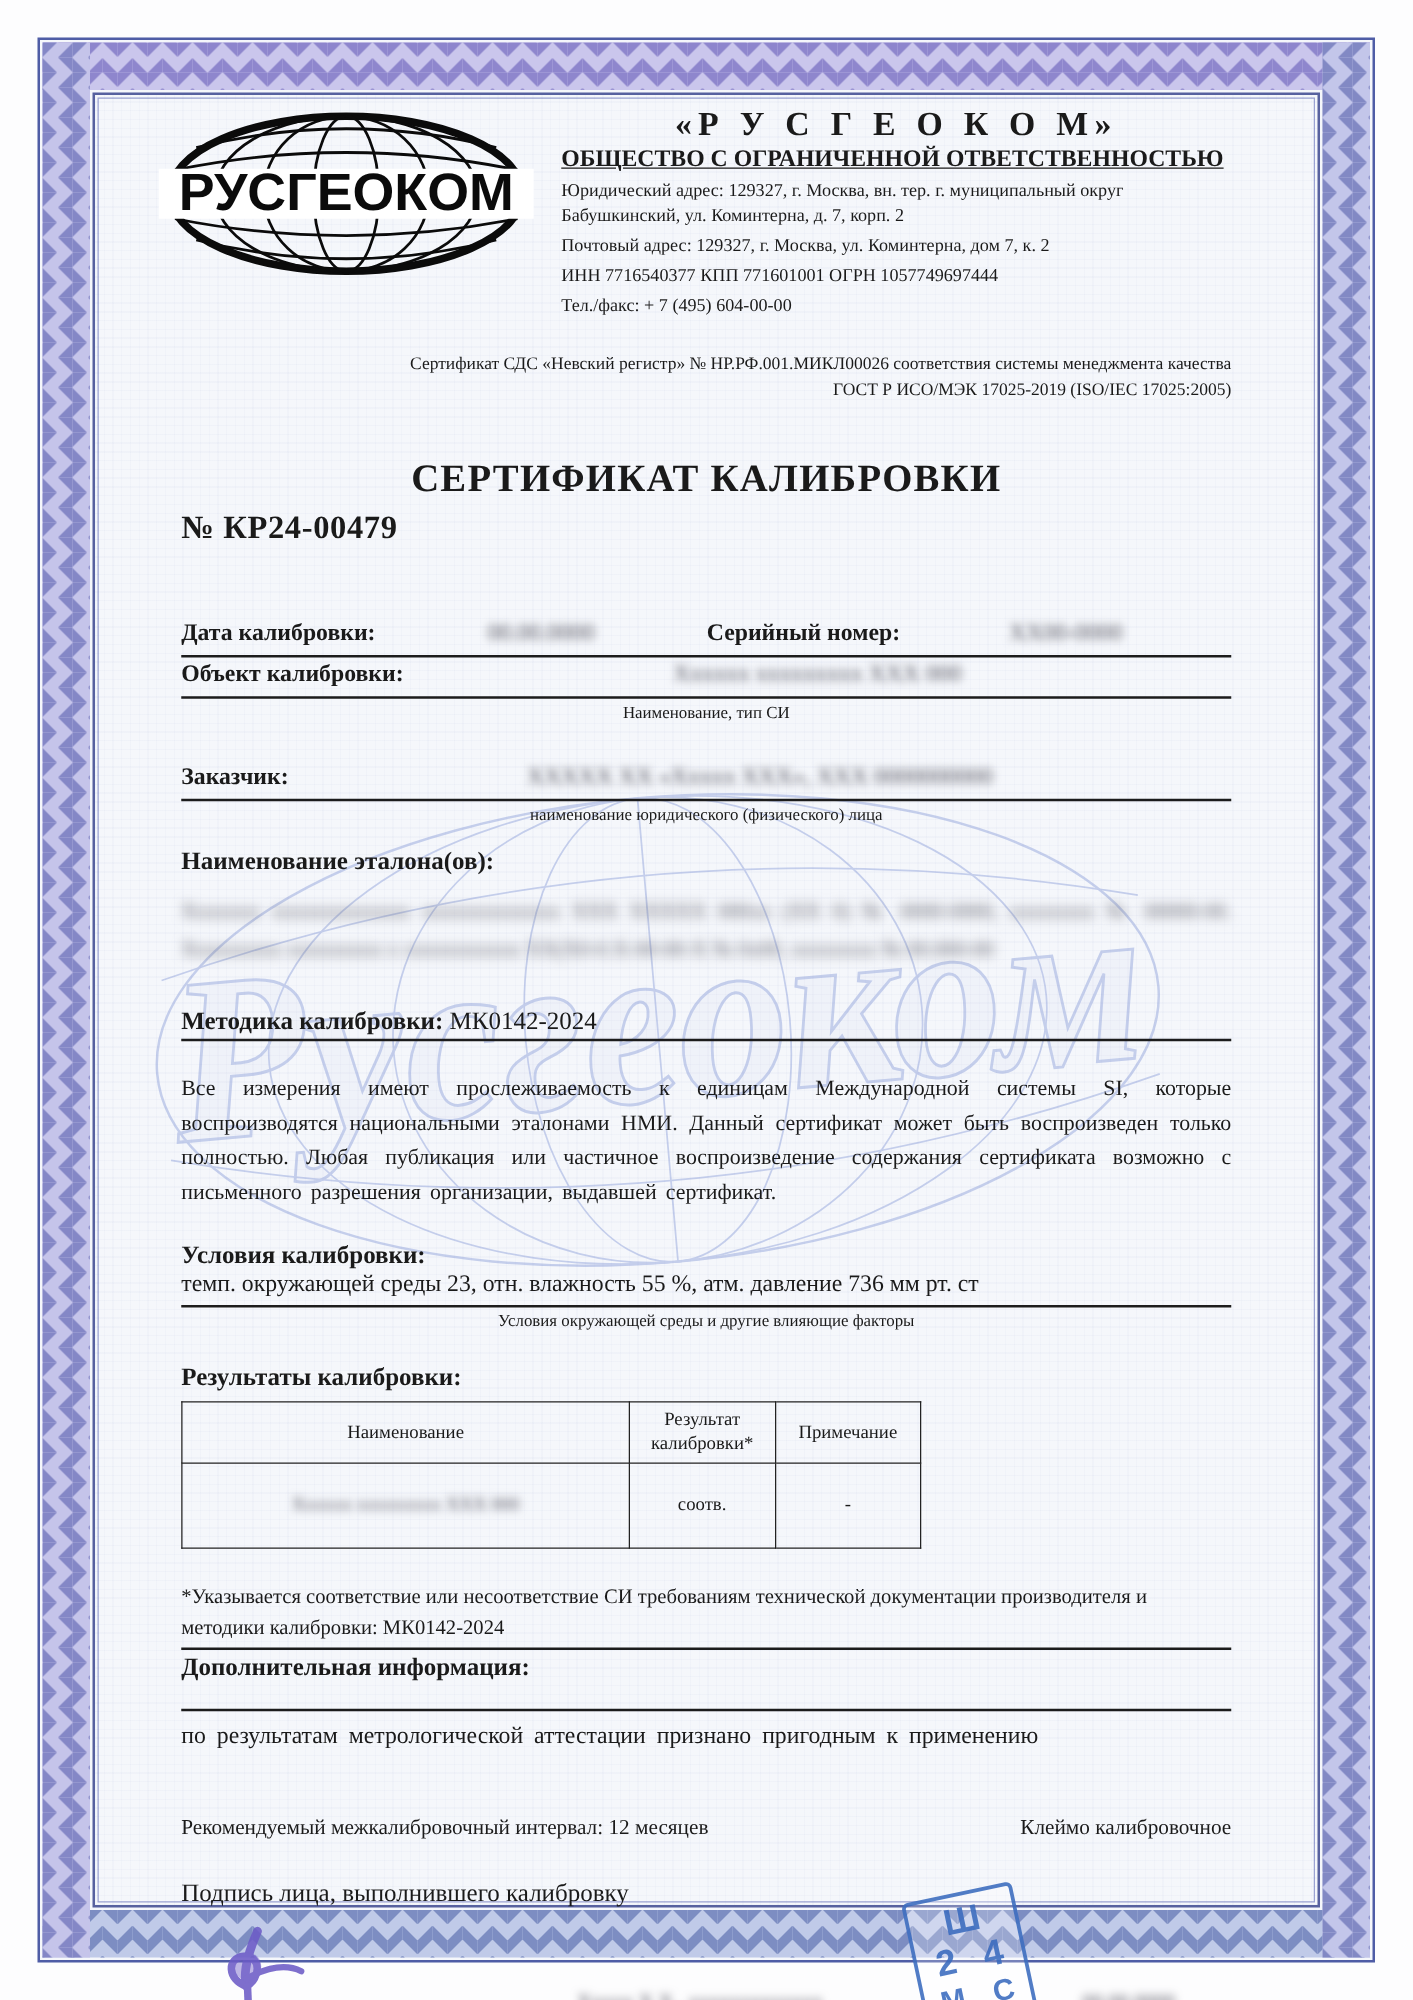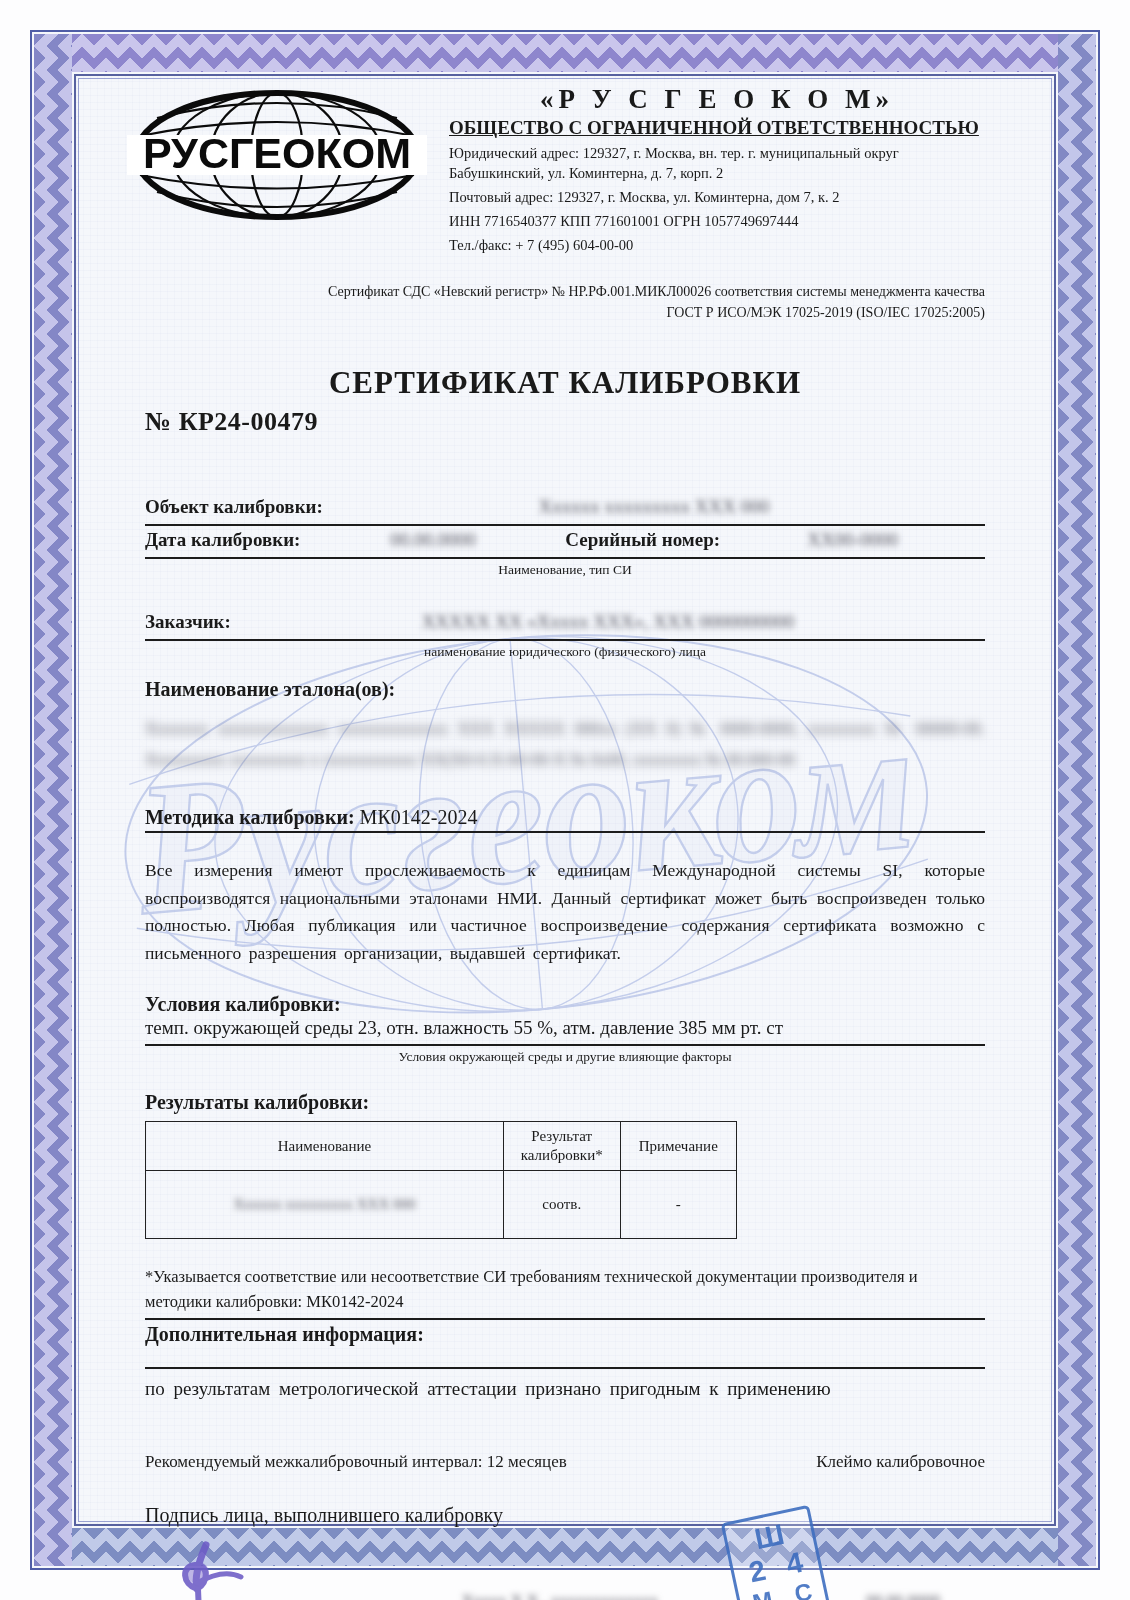--- a/index.html
+++ b/index.html
@@ -147,48 +147,48 @@
     <div class="sds">
       <div>Сертификат СДС «Невский регистр» № НР.РФ.001.МИКЛ00026 соответствия системы менеджмента качества</div>
       <div>ГОСТ Р ИСО/МЭК 17025-2019 (ISO/IEC 17025:2005)</div>
     </div>
 
     <div class="title">СЕРТИФИКАТ КАЛИБРОВКИ</div>
     <div class="title-num">№ КР24-00479</div>
 
     <div style="margin-top:56px;">
       <div class="rule-row">
-        <span class="lbl">Объект калибровки:</span>
-        <span class="fill blur-s">Хххххх ххххххххх ХХХ 000</span>
-      </div>
-      <div class="rule-row">
         <span class="lbl">Дата калибровки:</span>
         <span class="fill blur-s">00.00.0000</span>
         <span class="lbl">Серийный номер:</span>
         <span class="fill blur-s">ХХ00-0000</span>
       </div>
+      <div class="rule-row">
+        <span class="lbl">Объект калибровки:</span>
+        <span class="fill blur-s">Хххххх ххххххххх ХХХ 000</span>
+      </div>
       <div class="caption">Наименование, тип СИ</div>
 
       <div class="rule-row" style="margin-top:30px;">
         <span class="lbl">Заказчик:</span>
         <span class="fill blur-s">ХХХХХ ХХ «Ххххх ХХХ», ХХХ 0000000000</span>
       </div>
       <div class="caption">наименование юридического (физического) лица</div>
 
       <div class="etalon-head">Наименование эталона(ов):</div>
       <div class="etalon-lines">Ххххххх ххххххххххххх ххххххххххххх ХХХ ХХХХХ 000хх (ХХ 0) № 0000-0000, хххххххх № 00000-00. Ххххххххх ххххххххх х ххххххххххх ХХ(Х0-0.Х-00-00-Х № 0х00, хххххххх № 00.000-00</div>
 
       <div class="method-row">
         <span class="lbl">Методика калибровки:</span><span> МК0142-2024</span>
       </div>
 
       <div class="para">Все измерения имеют прослеживаемость к единицам Международной системы SI, которые воспроизводятся национальными эталонами НМИ. Данный сертификат может быть воспроизведен только полностью. Любая публикация или частичное воспроизведение содержания сертификата возможно с письменного разрешения организации, выдавшей сертификат.</div>
 
       <div class="cond-head">Условия калибровки:</div>
-      <div class="cond-val">темп. окружающей среды 23, отн. влажность 55 %, атм. давление 385 мм рт. ст</div>
+      <div class="cond-val">темп. окружающей среды 23, отн. влажность 55 %, атм. давление 736 мм рт. ст</div>
       <div class="caption">Условия окружающей среды и другие влияющие факторы</div>
 
       <div class="res-head">Результаты калибровки:</div>
       <table class="res">
         <tbody>
             <tr>
           <th style="width:372px;">Наименование</th>
           <th style="width:110px;">
             <div>Результат</div>
             <div>калибровки*</div>

